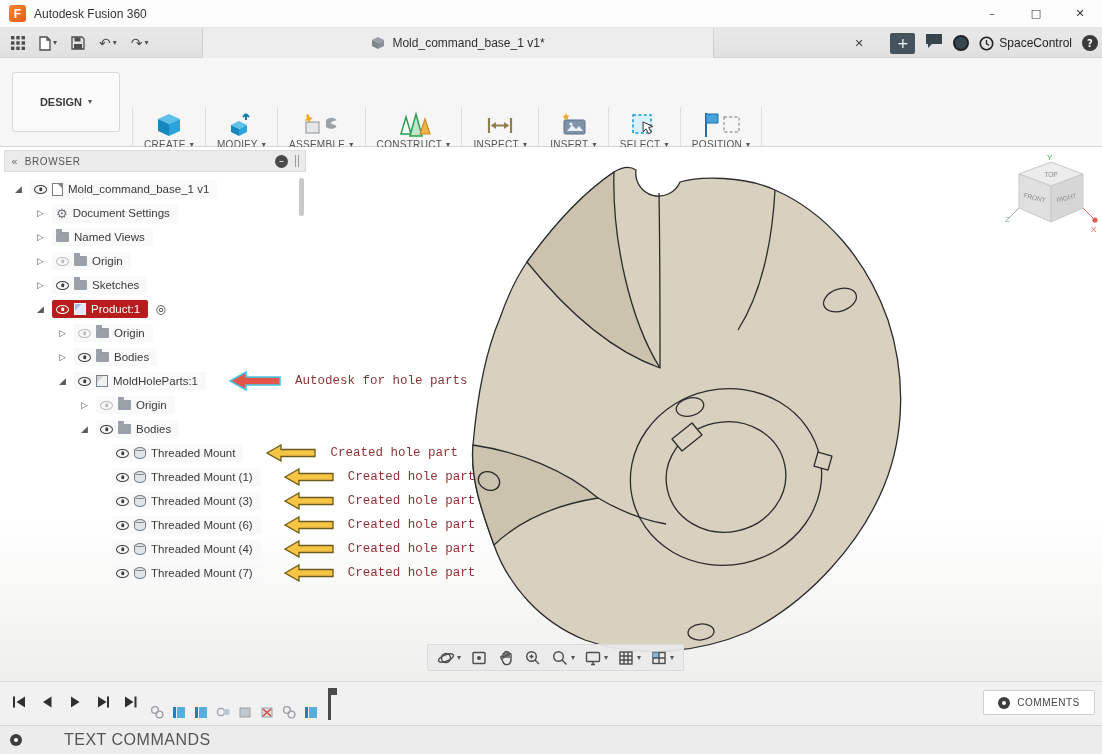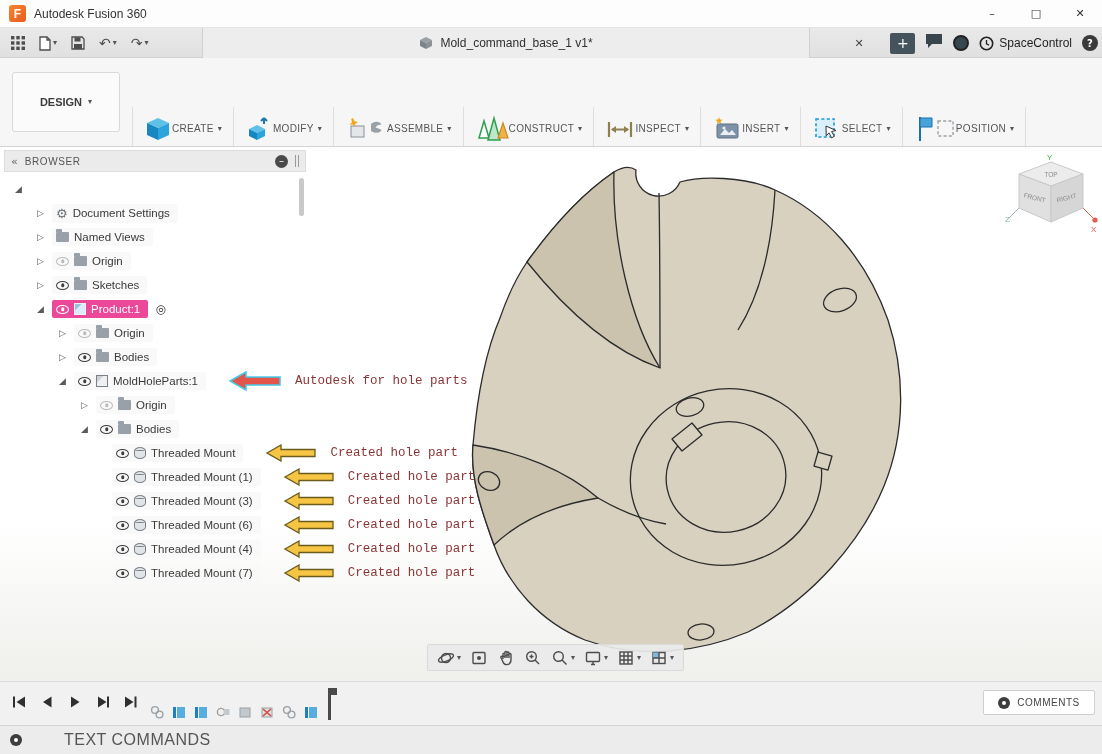--- a/index.html
+++ b/index.html
@@ -19,21 +19,21 @@
   .winbtn { width:44px; height:100%; display:flex; align-items:center; justify-content:center;
     font-size:11px; color:#333; cursor:default; }
 
   
   .tabrow { position:absolute; left:0; top:28px; width:1102px; height:30px;
     background:linear-gradient(#e9e9e9,#e0e0e0); border-bottom:1px solid #d2d2d2; }
   .qat { position:absolute; left:6px; top:0; height:30px; display:flex; align-items:center; gap:4px; }
   .qatbtn { display:flex; align-items:center; gap:2px; padding:3px 5px; border-radius:2px; color:#4d4d4d; }
   .qatbtn svg { display:block; }
   .caret { font-size:8px; color:#555; line-height:1; }
-  .doctab { position:absolute; left:202px; top:0; width:608px; height:30px;
+  .doctab { position:absolute; left:202px; top:0; width:512px; height:30px;
     background:#ededed; border-left:1px solid #d0d0d0; border-right:1px solid #d0d0d0;
     display:flex; align-items:center; justify-content:center; gap:7px; }
   .doctab-title { font-size:12px; color:#2f2f2f; }
   .doctab-close { position:absolute; left:846px; top:0; width:26px; height:30px;
     display:flex; align-items:center; justify-content:center; font-size:11px; color:#444; }
   .topright { position:absolute; right:4px; top:0; height:30px; display:flex; align-items:center; gap:10px; }
   .newtab-btn { width:25px; height:21px; background:#45545c; color:#fff; border-radius:2px;
     display:flex; align-items:center; justify-content:center; font-size:14px; line-height:1; }
   .spacecontrol { display:flex; align-items:center; gap:5px; font-size:12px; color:#1e1e1e; }
   .helpbtn { width:16px; height:16px; border-radius:50%; background:#3a3a3a; color:#fff;
@@ -46,21 +46,21 @@
     background:#f6f6f6; border-bottom:1px solid #d4d4d4; }
   .tabstrip { position:absolute; left:132px; top:0; height:26px; display:flex; }
   .rtab { padding:0 18px; display:flex; align-items:center; font-size:11px; font-weight:bold;
     letter-spacing:.4px; color:#4a4a4a; }
   .rtab.active { color:#0a96d7; box-shadow:inset 0 -3px 0 #0a96d7; }
   .design-btn { position:absolute; left:12px; top:14px; width:108px; height:60px;
     background:#fbfbfb; border:1px solid #d9d9d9; border-radius:3px;
     display:flex; align-items:center; justify-content:center; gap:6px;
     font-size:11px; font-weight:bold; color:#3c3c3c; }
   .toolrow { position:absolute; left:132px; top:26px; height:62px; display:flex; }
-  .rgroup { display:flex; flex-direction:row; align-items:center; justify-content:flex-start;
+  .rgroup { display:flex; flex-direction:column; align-items:center; justify-content:flex-start;
     padding:4px 11px 0; border-right:1px solid #dedede;margin-top:23px; }
   .rgroup:first-child { border-left:1px solid #dedede; }
   .gicons { height:36px; display:flex; align-items:center; gap:4px; }
   .glabel { height:18px; display:flex; align-items:center; gap:4px; font-size:10px;
     color:#555; letter-spacing:.3px; }
 
   
   .viewport { position:absolute; left:0; top:147px; width:1102px; height:534px;
     background:linear-gradient(#ffffff 70%, #efefec); }
   .modelsvg { position:absolute; left:0; top:147px; }
@@ -78,21 +78,21 @@
   .vscroll { position:absolute; left:295px; top:28px; width:5px; height:38px;
     background:#c9c9c9; border-radius:3px; }
 
   .tree { padding-top:5px; }
   .trow { display:flex; align-items:center; height:24px; gap:5px; }
   .lvl0 { padding-left:8px; } .lvl1 { padding-left:30px; } .lvl2 { padding-left:52px; }
   .lvl3 { padding-left:74px; } .lvl4 { padding-left:108px; }
   .exp { width:13px; text-align:center; font-size:9px; color:#5a5a5a; flex:none; }
   .chip { display:inline-flex; align-items:center; gap:5px;
     background:rgba(248,248,248,.85); padding:3px 8px 3px 4px; border-radius:2px; }
-  .chip.selected { background:#ec4899;text-align:right; }
+  .chip.selected { background:#b91c1c;text-align:right; }
   .chip.fixedw { width:150px; }
   .tlabel { font-size:11.5px; color:#3a3a3a; white-space:nowrap; }
   .chip.selected .tlabel { color:#fff; }
   .eye { display:inline-block; width:13px; height:9px; border:1.4px solid #3f3f3f;
     border-radius:50%; position:relative; flex:none; }
   .eye::after { content:""; position:absolute; left:50%; top:50%; width:3.5px; height:3.5px;
     border-radius:50%; background:#3f3f3f; transform:translate(-50%,-50%); }
   .eye.hidden { border-color:#bbb; } .eye.hidden::after { background:#bbb; }
   .eye.white { border-color:#fff; } .eye.white::after { background:#fff; }
   .foldericon { width:13px; height:10px; background:#99a0a8; border-radius:1px; position:relative; flex:none; }
@@ -393,20 +393,25 @@
     <span class="spacer"></span>
     <span class="circle-minus glyph">–</span>
     <span class="grip"></span>
   </div>
   <div class="vscroll"></div>
 
   <div class="tree">
 
     <div class="trow lvl0">
       <span class="exp glyph">◢</span>
+      <span class="chip">
+        <span class="eye"></span>
+        <span class="docicon"></span>
+        <span class="tlabel">Mold_command_base_1 v1</span>
+      </span>
     </div>
 
     <div class="trow lvl1">
       <span class="exp glyph">▷</span>
       <span class="chip">
         <span class="gearglyph glyph">⚙</span>
         <span class="tlabel">Document Settings</span>
       </span>
     </div>
 

